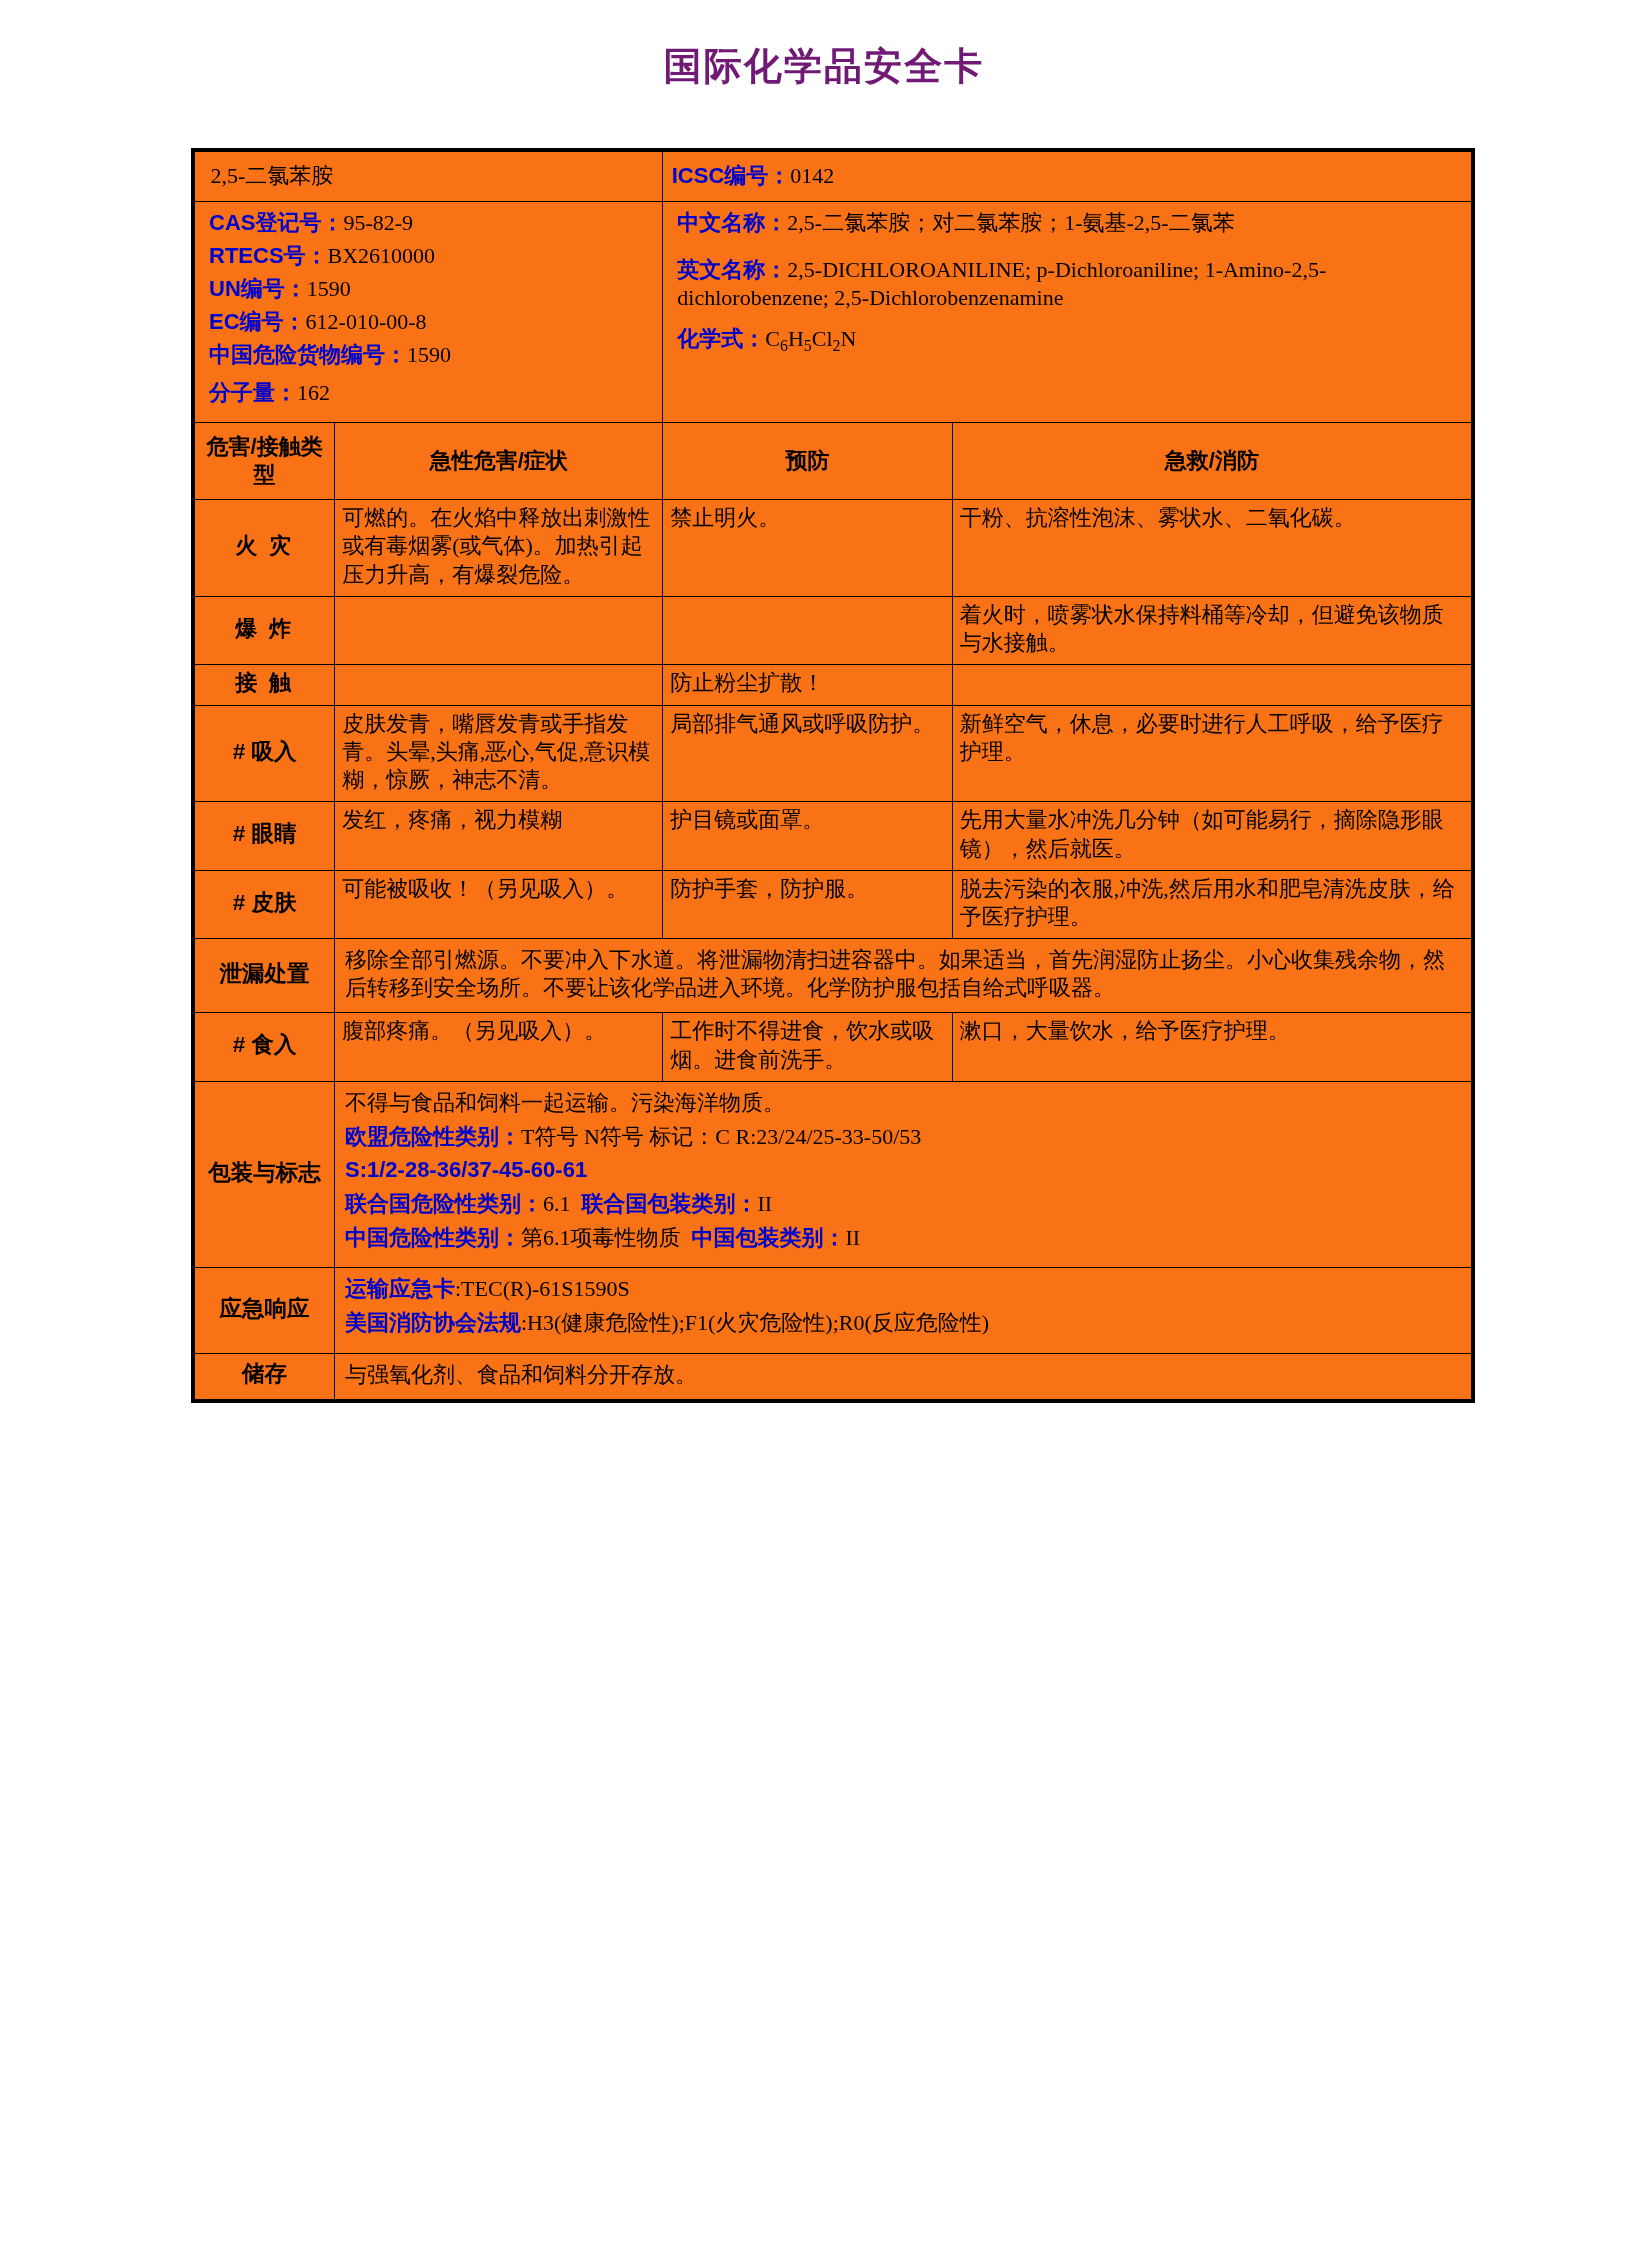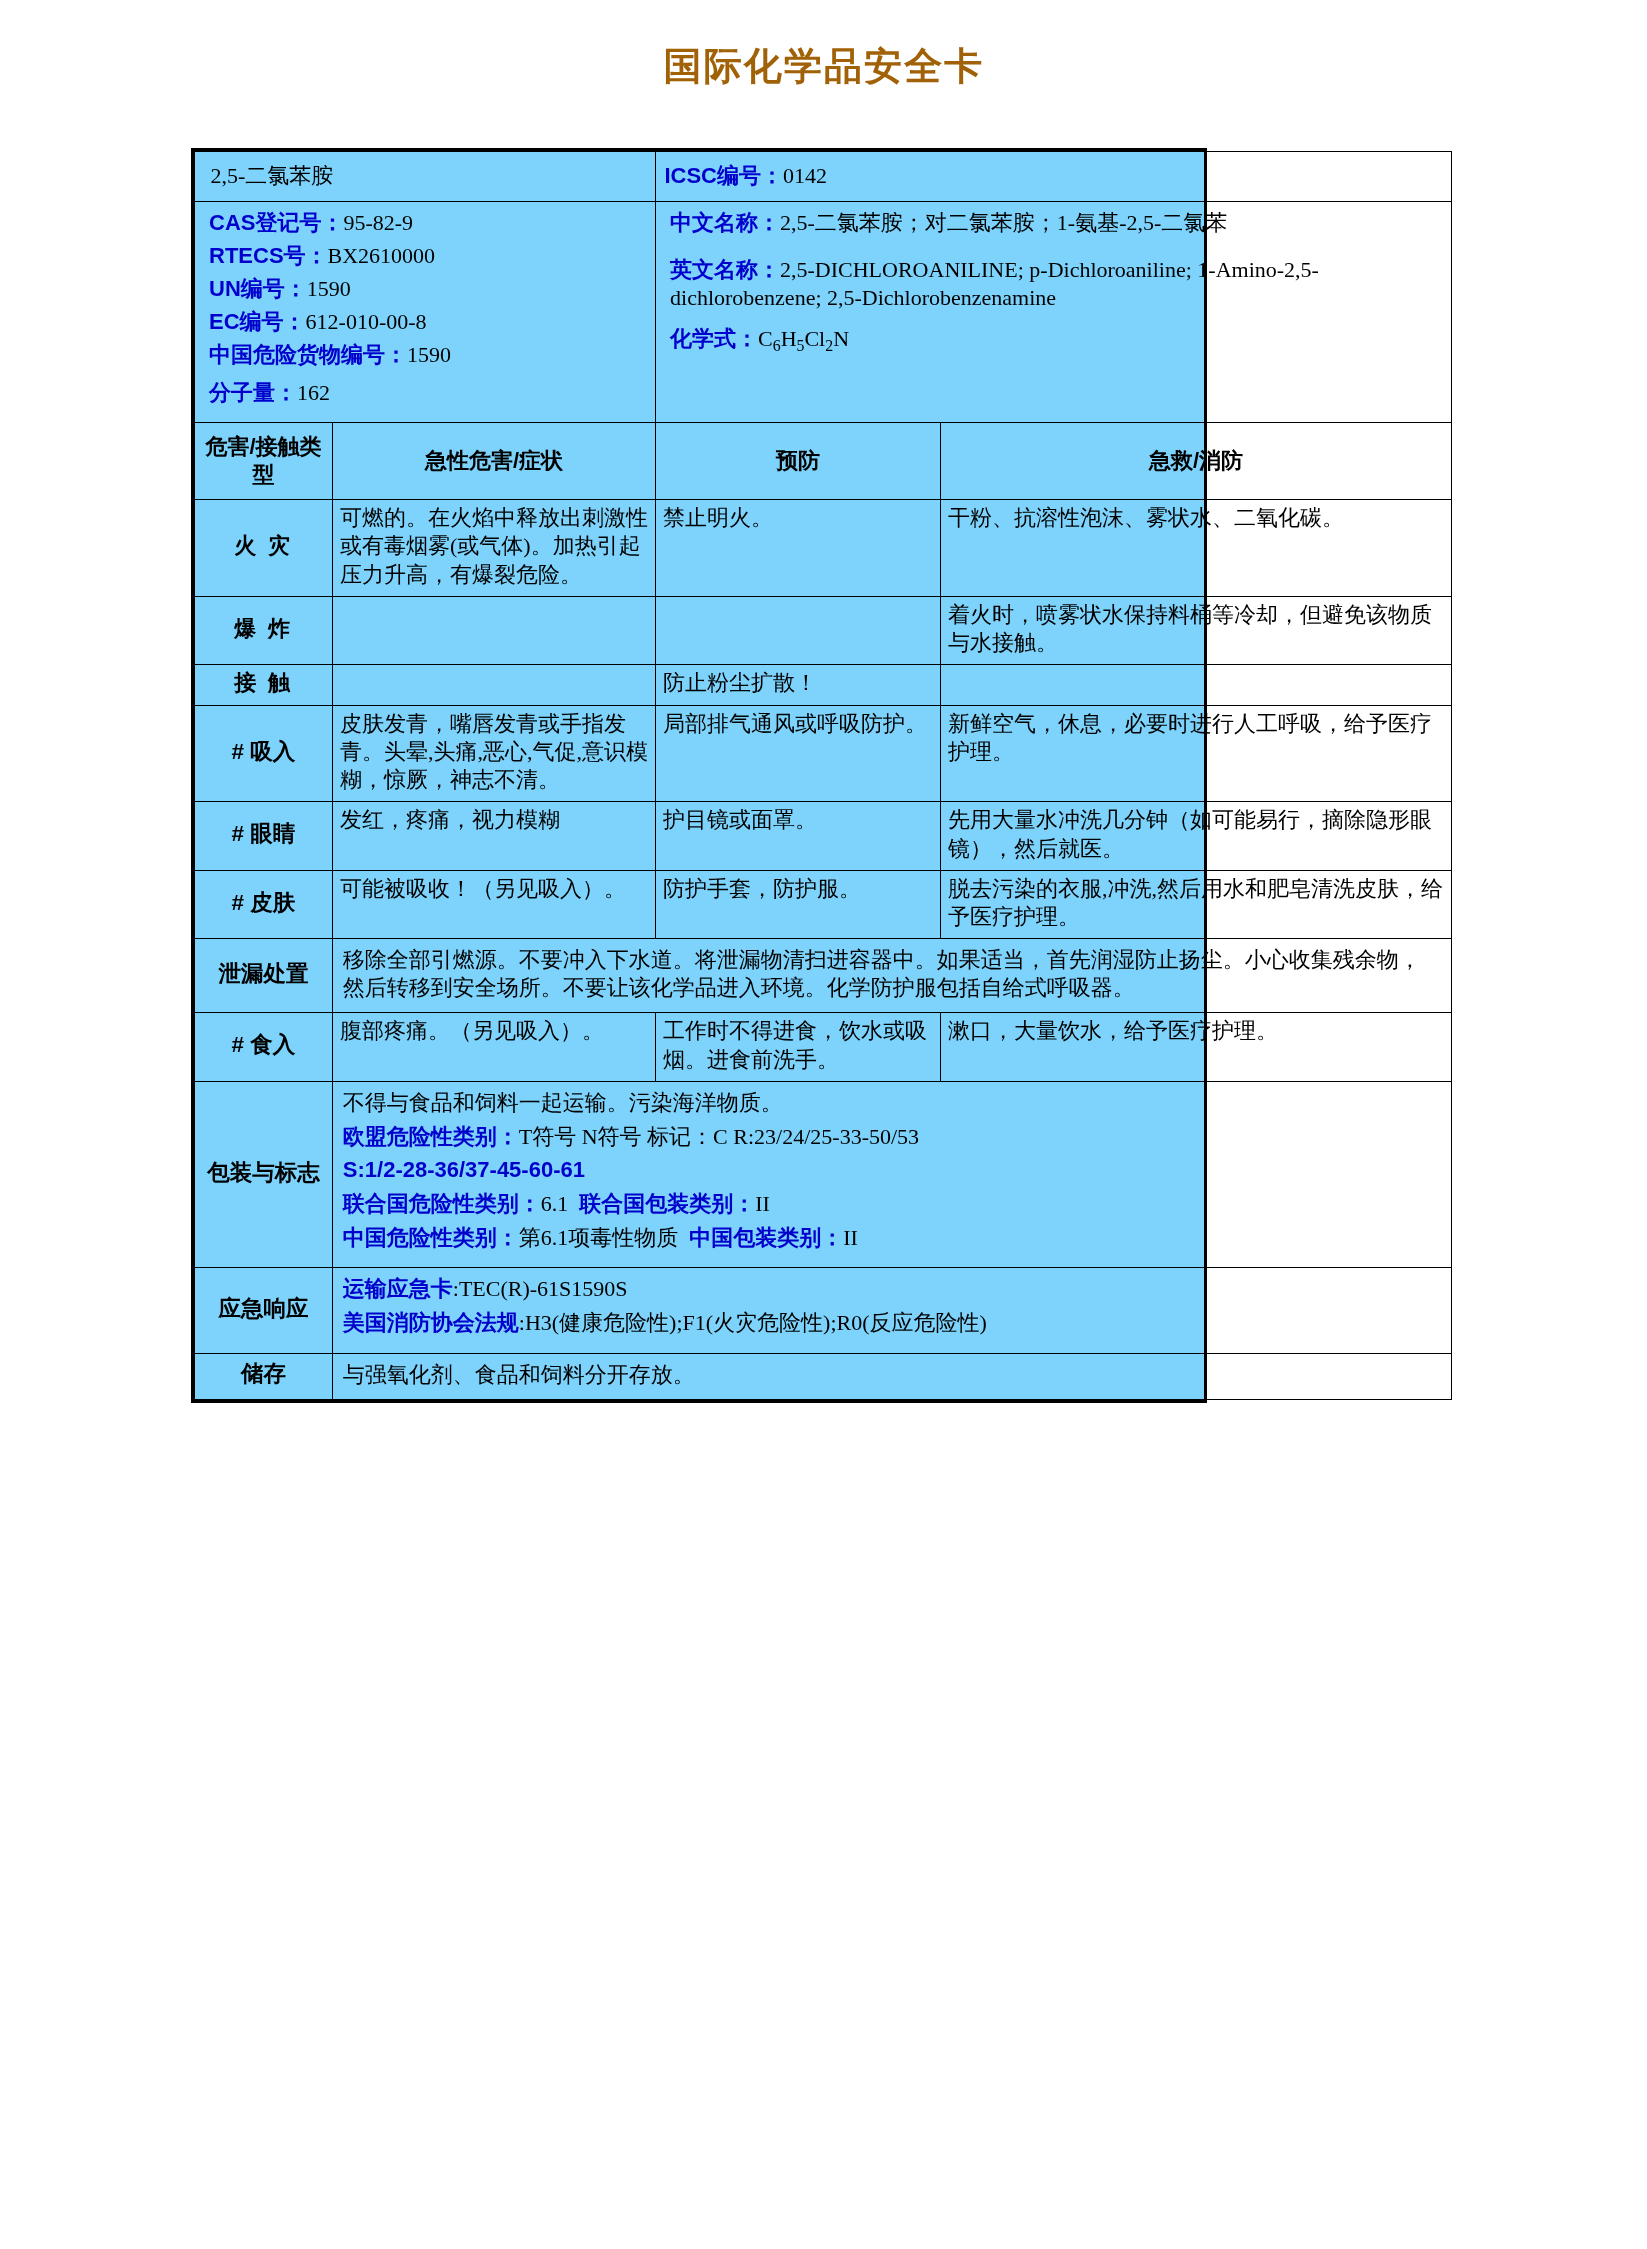--- a/index.html
+++ b/index.html
@@ -14,36 +14,36 @@
     position: relative;
   }
   .page {
     width: 1648px;
     height: 2250px;
     position: relative;
     box-sizing: border-box;
   }
   .doc-title {
     text-align: center;
-    color: #a16207;
+    color: #701a75;
     font-family: "Liberation Sans", sans-serif;
     font-weight: bold;
     font-size: 38px;
     letter-spacing: 2.1px;
     margin-top: 41px;
     margin-bottom: 24px;
   }
   .card {
     position: absolute;
     left: 191px;
     top: 107px;
-    width: 1016px;
+    width: 1284px;
     border: 3.5px solid #000000;
     box-sizing: border-box;
-    background: #7dd3fc;
+    background: #f97316;
   }
   table.maintable {
     border-collapse: collapse;
     width: 100%;
     table-layout: fixed;
   }
   table.maintable td {
     border: 1.4px solid #000;
     vertical-align: top;
     padding: 4.2px 7px 7px 7px;

